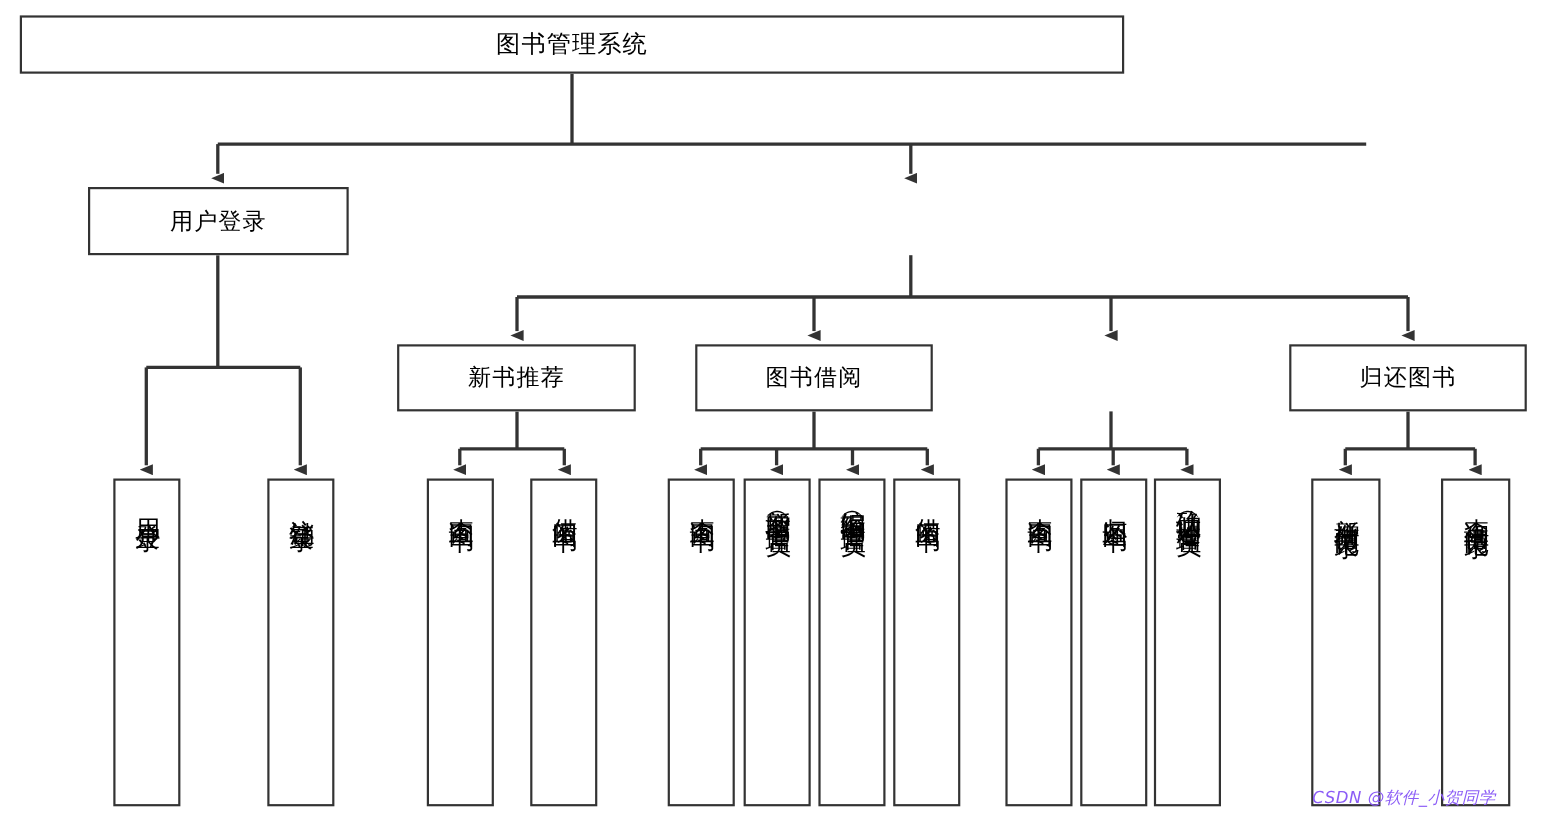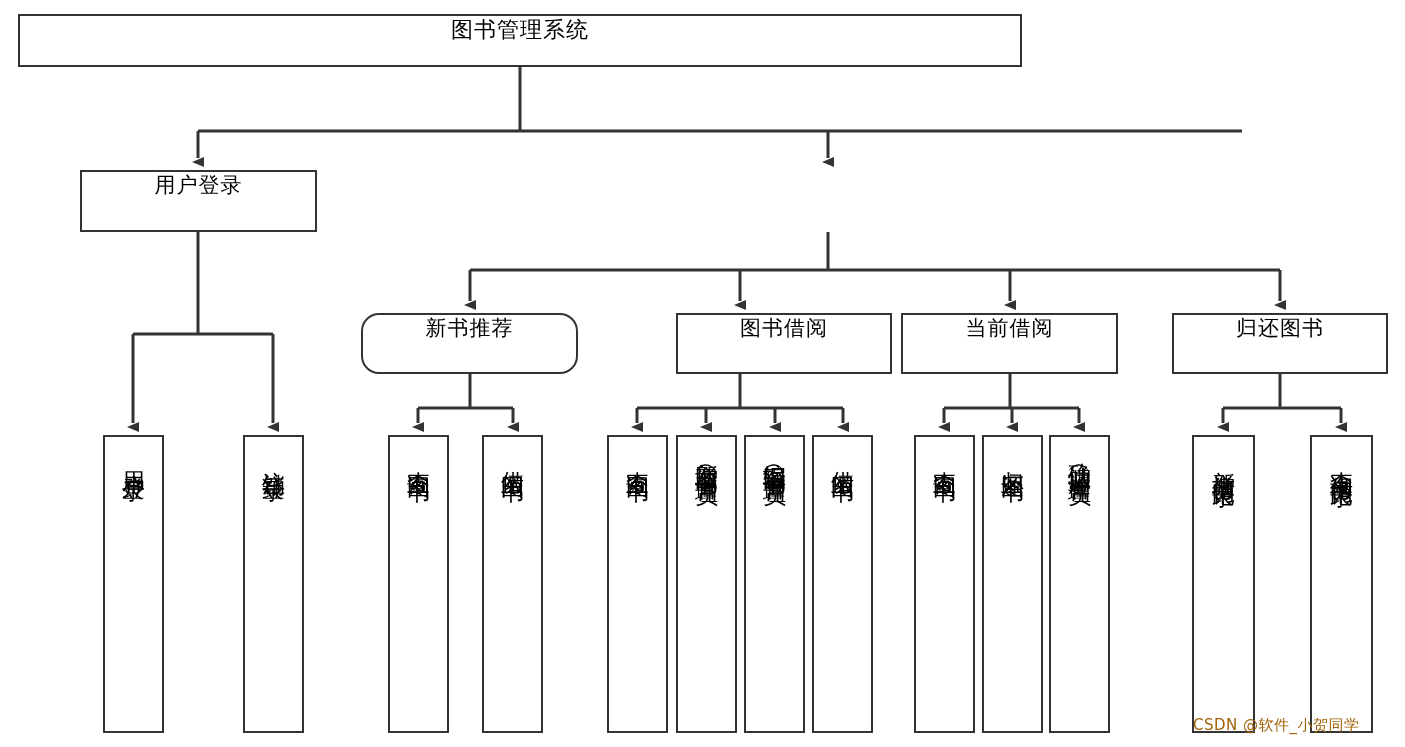--- a/index.html
+++ b/index.html
@@ -12,20 +12,21 @@
     position:relative;
   }
   #diagram-root{position:relative;width:1405px;height:747px;}
   svg.edges{position:absolute;left:0;top:0;width:1405px;height:747px;}
   .node{
     position:absolute;
     box-sizing:border-box;
     background:#ffffff;
     border:2px solid #333333;
     display:flex;
+    align-items:center;
     justify-content:center;
     color:#000000;
     line-height:1.25;
   }
   .node .label{
     display:block;
     text-align:center;
     white-space:pre-line;
   }
   .node.horizontal .label{
@@ -43,24 +44,25 @@
     font-size:23px;
     letter-spacing:3px;
     line-height:1;
     white-space:nowrap;
   }
   #root-node .label{font-size:22px;}
   #watermark{
     position:absolute;
     left:1193px;top:716px;
     font-size:15px;
-    color:#a16207;
+    color:#8b5cf6;
     white-space:nowrap;
     letter-spacing:0.5px;
     font-family:"DejaVu Sans","Liberation Sans",sans-serif;
+    font-style:italic;
   }
 </style>
 </head>
 <body>
 
 <div id="diagram-root">
 
   <svg class="edges" viewBox="0 0 1405 747" xmlns="http://www.w3.org/2000/svg">
     <defs>
       <marker id="arrow" markerWidth="10" markerHeight="12" refX="1" refY="6" orient="auto" markerUnits="userSpaceOnUse">
@@ -112,28 +114,25 @@
   </svg>
 
   <div class="node horizontal" id="root-node" style="left:18px;top:14px;width:1004px;height:53px;">
     <span class="label">图书管理系统</span>
   </div>
 
   <div class="node horizontal" style="left:80px;top:170px;width:237px;height:62px;">
     <span class="label">用户登录</span>
   </div>
 
-  <div class="node horizontal" style="left:361px;top:313px;width:217px;height:61px;border-radius:18px;">
+  <div class="node horizontal" style="left:361px;top:313px;width:217px;height:61px;">
     <span class="label">新书推荐</span>
   </div>
-  <div class="node horizontal" style="left:632px;top:313px;width:216px;height:61px;margin-left:44px;">
+  <div class="node horizontal" style="left:632px;top:313px;width:216px;height:61px;">
     <span class="label">图书借阅</span>
-  </div>
-  <div class="node horizontal" style="left:901px;top:313px;width:217px;height:61px;">
-    <span class="label">当前借阅</span>
   </div>
   <div class="node horizontal" style="left:1172px;top:313px;width:216px;height:61px;">
     <span class="label">归还图书</span>
   </div>
 
   <div class="node vertical" style="left:103px;top:435px;width:61px;height:298px;">
     <span class="label">用户登录</span>
   </div>
   <div class="node vertical" style="left:243px;top:435px;width:61px;height:298px;">
     <span class="label">注销登录</span>

